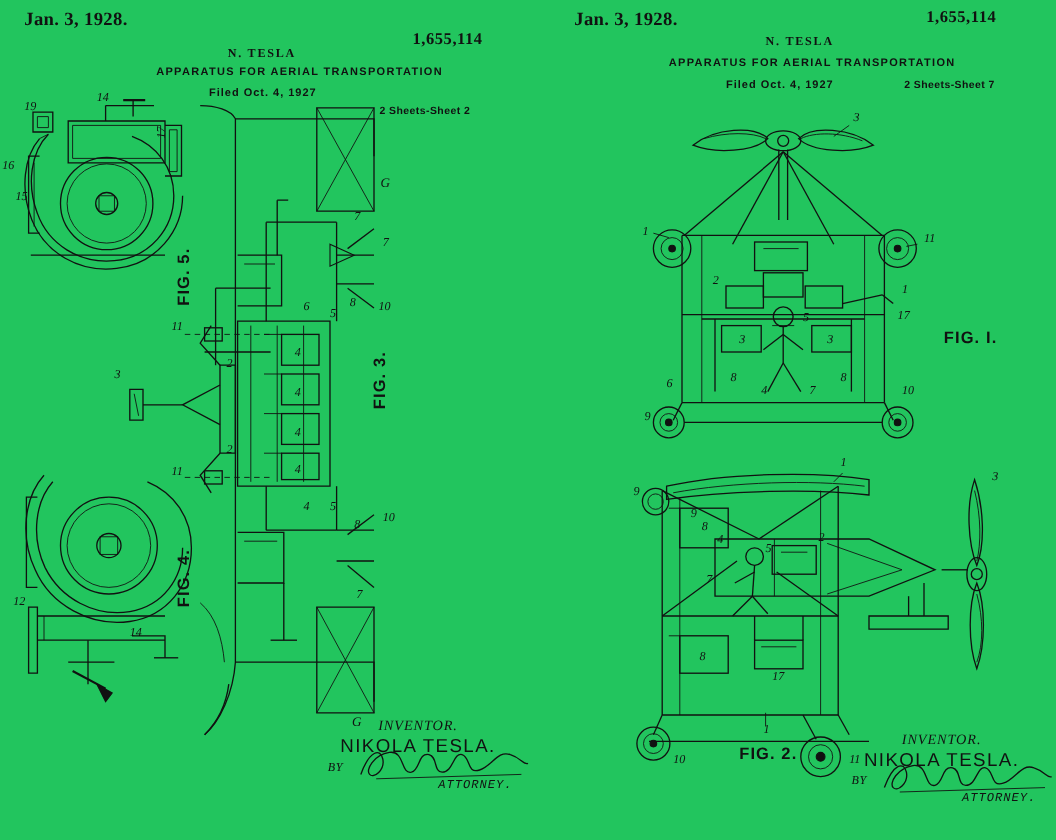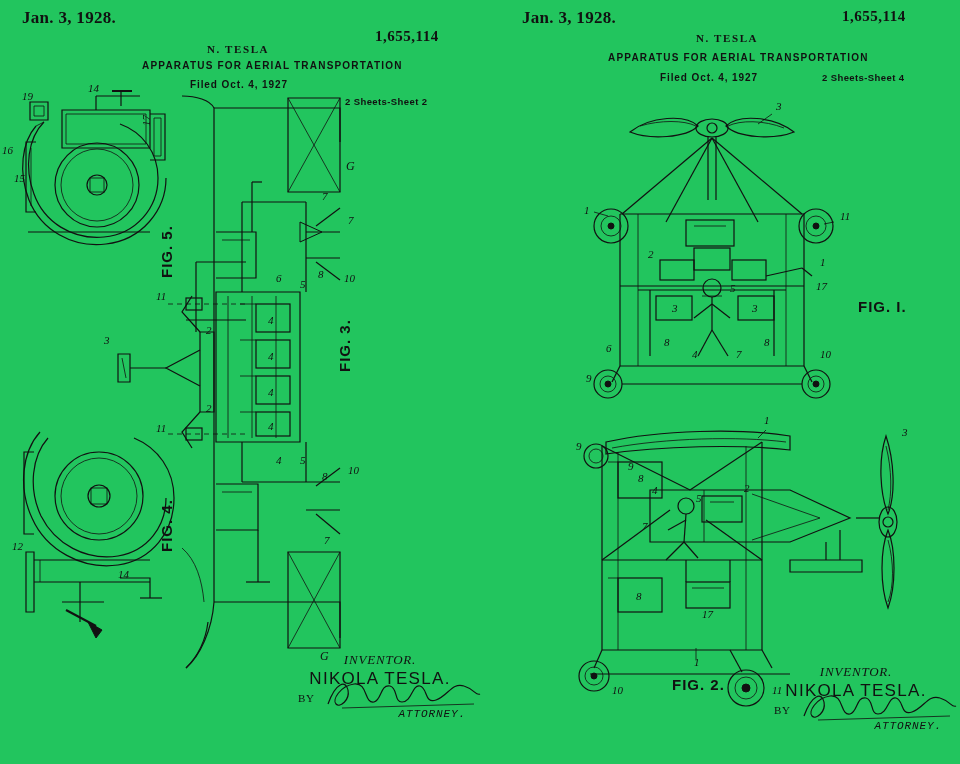--- a/index.html
+++ b/index.html
@@ -91,20 +91,21 @@
   }
   .sig-name {
     font-family: "Liberation Sans", sans-serif;
     font-size: 17px;
     letter-spacing: 1.3px;
     text-align: center;
     margin-top: 1px;
   }
   .sig-by {
     font-family: "Liberation Serif", serif;
+    font-style: italic;
     font-size: 11px;
     letter-spacing: 0.6px;
     position: absolute;
     left: 8px;
     top: 40px;
   }
   .sig-script {
     position: absolute;
     left: 34px;
     top: 22px;
@@ -340,21 +341,21 @@
   </div>
 
   <div class="sheet sheet-right">
 
     <div class="hdr">
       <div class="hdr-date" style="left:32px; top:8px;">Jan. 3, 1928.</div>
       <div class="hdr-num" style="left:352px; top:8px;">1,655,114</div>
       <div class="hdr-inventor" style="left:206px; top:32px;">N. TESLA</div>
       <div class="hdr-title" style="left:118px; top:52px;">APPARATUS FOR AERIAL TRANSPORTATION</div>
       <div class="hdr-filed" style="left:170px; top:72px;">Filed Oct. 4, 1927</div>
-      <div class="hdr-sheets" style="left:332px; top:72px;">2 Sheets-Sheet 4</div>
+      <div class="hdr-sheets" style="left:332px; top:72px;">2 Sheets-Sheet 7</div>
     </div>
 
     <svg width="470" height="660" viewBox="0 0 470 660" style="position:absolute; left:0; top:90px;">
 
       <g>
 
         <path class="ln" d="M140 42 C160 26 196 24 208 36 C196 48 160 50 140 42 Z"></path>
         <path class="ln" d="M236 36 C248 24 284 26 304 42 C284 50 248 48 236 36 Z"></path>
         <path class="ln-thin" d="M150 36 C170 30 194 30 206 36"></path>
         <path class="ln-thin" d="M238 36 C250 30 274 30 294 38"></path>

